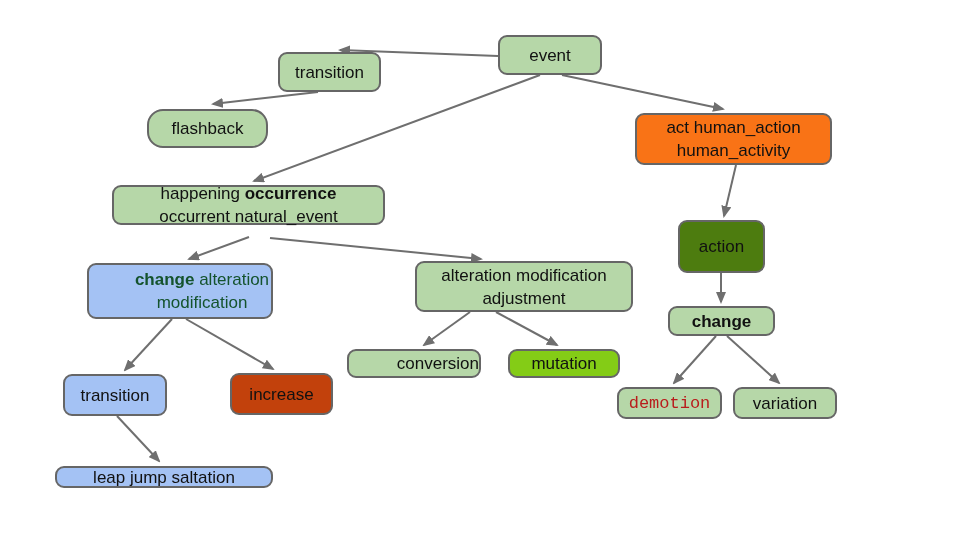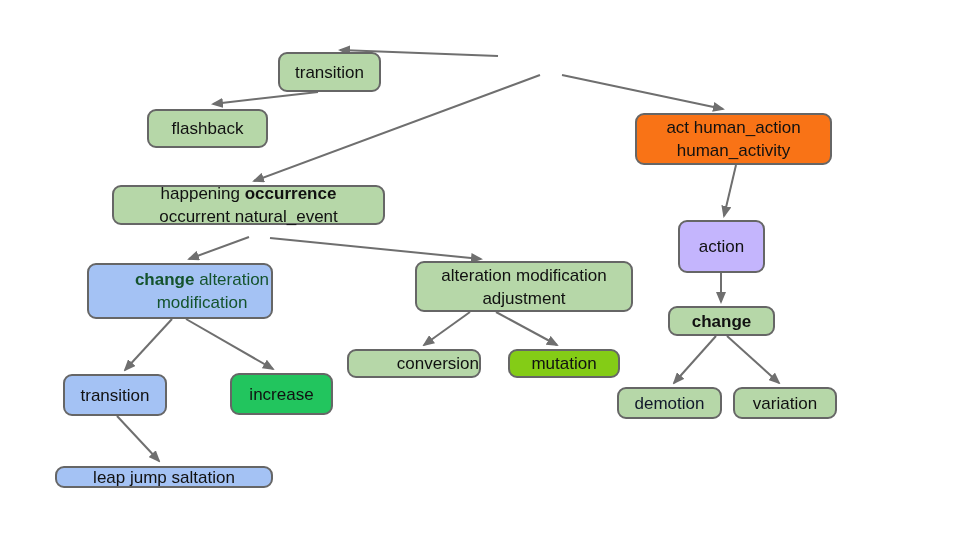--- a/index.html
+++ b/index.html
@@ -55,35 +55,38 @@
       <line x1="727" y1="336" x2="779" y2="383" stroke="#6f6f6f" stroke-width="2" marker-end="url(#arrowhead)"></line>
       <line x1="249" y1="237" x2="189" y2="259" stroke="#6f6f6f" stroke-width="2" marker-end="url(#arrowhead)"></line>
       <line x1="270" y1="238" x2="481" y2="259" stroke="#6f6f6f" stroke-width="2" marker-end="url(#arrowhead)"></line>
       <line x1="470" y1="312" x2="424" y2="345" stroke="#6f6f6f" stroke-width="2" marker-end="url(#arrowhead)"></line>
       <line x1="496" y1="312" x2="557" y2="345" stroke="#6f6f6f" stroke-width="2" marker-end="url(#arrowhead)"></line>
       <line x1="172" y1="319" x2="125" y2="370" stroke="#6f6f6f" stroke-width="2" marker-end="url(#arrowhead)"></line>
       <line x1="186" y1="319" x2="273" y2="369" stroke="#6f6f6f" stroke-width="2" marker-end="url(#arrowhead)"></line>
       <line x1="117" y1="416" x2="159" y2="461" stroke="#6f6f6f" stroke-width="2" marker-end="url(#arrowhead)"></line>
     </svg>
 
+<div class="node" style="left: 498px; top: 35px; width: 104px; height: 40px; background: rgb(182, 215, 168); border-color: rgb(102, 102, 102); color: rgb(17, 17, 17);">
+      <div class="label-line"><span class="seg">event</span></div>
+    </div>
     <div class="node" style="left: 278px; top: 52px; width: 103px; height: 40px; background: rgb(182, 215, 168); border-color: rgb(102, 102, 102); color: rgb(17, 17, 17);">
       <div class="label-line"><span class="seg">transition</span></div>
     </div>
-    <div class="node" style="left: 147px; top: 109px; width: 121px; height: 39px; background: rgb(182, 215, 168); border-color: rgb(102, 102, 102); color: rgb(17, 17, 17);">
+    <div class="node" style="left: 147px; top: 109px; width: 121px; height: 39px; background: rgb(182, 215, 168); border-color: rgb(102, 102, 102); color: rgb(17, 17, 17); border-radius: 16px;">
       <div class="label-line"><span class="seg">flashback</span></div>
     </div>
     <div class="node" style="left: 635px; top: 113px; width: 197px; height: 52px; background: #f97316; border-color: rgb(102, 102, 102); color: rgb(17, 17, 17);">
       <div class="label-line"><span class="seg">act human_action</span></div>
       <div class="label-line"><span class="seg">human_activity</span></div>
     </div>
     <div class="node" style="left: 112px; top: 185px; width: 273px; height: 40px; background: rgb(182, 215, 168); border-color: rgb(102, 102, 102); color: rgb(17, 17, 17);">
       <div class="label-line"><span class="seg">happening </span><span class="seg-bold">occurrence</span></div>
       <div class="label-line"><span class="seg">occurrent natural_event</span></div>
     </div>
-    <div class="node" style="left: 678px; top: 220px; width: 87px; height: 53px; background: #c4b5fd; border-color: rgb(102, 102, 102); color: rgb(17, 17, 17);">
+    <div class="node" style="left: 678px; top: 220px; width: 87px; height: 53px; background: #4d7c0f; border-color: rgb(102, 102, 102); color: rgb(17, 17, 17);">
       <div class="label-line"><span class="seg">action</span></div>
     </div>
     <div class="node" style="left: 668px; top: 306px; width: 107px; height: 30px; background: rgb(182, 215, 168); border-color: rgb(102, 102, 102); color: rgb(17, 17, 17);">
       <div class="label-line"><span class="seg-bold">change</span></div>
     </div>
     <div class="node" style="left: 87px; top: 263px; width: 186px; height: 56px; background: rgb(164, 194, 244); border-color: rgb(102, 102, 102); color: #14532d; padding-left: 44px;">
       <div class="label-line"><span class="seg-bold">change</span><span class="seg"> alteration</span></div>
       <div class="label-line"><span class="seg">modification</span></div>
     </div>
     <div class="node" style="left: 377px; top: 261px; width: 218px; height: 51px; background: rgb(182, 215, 168); border-color: rgb(102, 102, 102); color: rgb(17, 17, 17); margin-left: 38px;">
@@ -92,24 +95,24 @@
     </div>
     <div class="node" style="left: 347px; top: 349px; width: 134px; height: 29px; background: rgb(182, 215, 168); border-color: rgb(102, 102, 102); color: rgb(17, 17, 17); align-items: flex-end;">
       <div class="label-line"><span class="seg">conversion</span></div>
     </div>
     <div class="node" style="left: 508px; top: 349px; width: 112px; height: 29px; background: #84cc16; border-color: rgb(102, 102, 102); color: rgb(17, 17, 17);">
       <div class="label-line"><span class="seg">mutation</span></div>
     </div>
     <div class="node" style="left: 63px; top: 374px; width: 104px; height: 42px; background: rgb(164, 194, 244); border-color: rgb(102, 102, 102); color: rgb(17, 17, 17);">
       <div class="label-line"><span class="seg">transition</span></div>
     </div>
-    <div class="node" style="left: 230px; top: 373px; width: 103px; height: 42px; background: #22c55e; border-color: rgb(102, 102, 102); color: rgb(17, 17, 17);">
+    <div class="node" style="left: 230px; top: 373px; width: 103px; height: 42px; background: #c2410c; border-color: rgb(102, 102, 102); color: rgb(17, 17, 17);">
       <div class="label-line"><span class="seg">increase</span></div>
     </div>
-    <div class="node" style="left: 617px; top: 387px; width: 105px; height: 32px; background: rgb(182, 215, 168); border-color: rgb(102, 102, 102); color: #0f172a;">
+    <div class="node" style="left: 617px; top: 387px; width: 105px; height: 32px; background: rgb(182, 215, 168); border-color: rgb(102, 102, 102); color: #b91c1c; font-family: Liberation Mono, monospace;">
       <div class="label-line"><span class="seg">demotion</span></div>
     </div>
     <div class="node" style="left: 733px; top: 387px; width: 104px; height: 32px; background: rgb(182, 215, 168); border-color: rgb(102, 102, 102); color: rgb(17, 17, 17);">
       <div class="label-line"><span class="seg">variation</span></div>
     </div>
     <div class="node" style="left: 55px; top: 466px; width: 218px; height: 22px; background: rgb(164, 194, 244); border-color: rgb(102, 102, 102); color: rgb(17, 17, 17);">
       <div class="label-line"><span class="seg">leap jump saltation</span></div>
     </div>
   </div>
 

